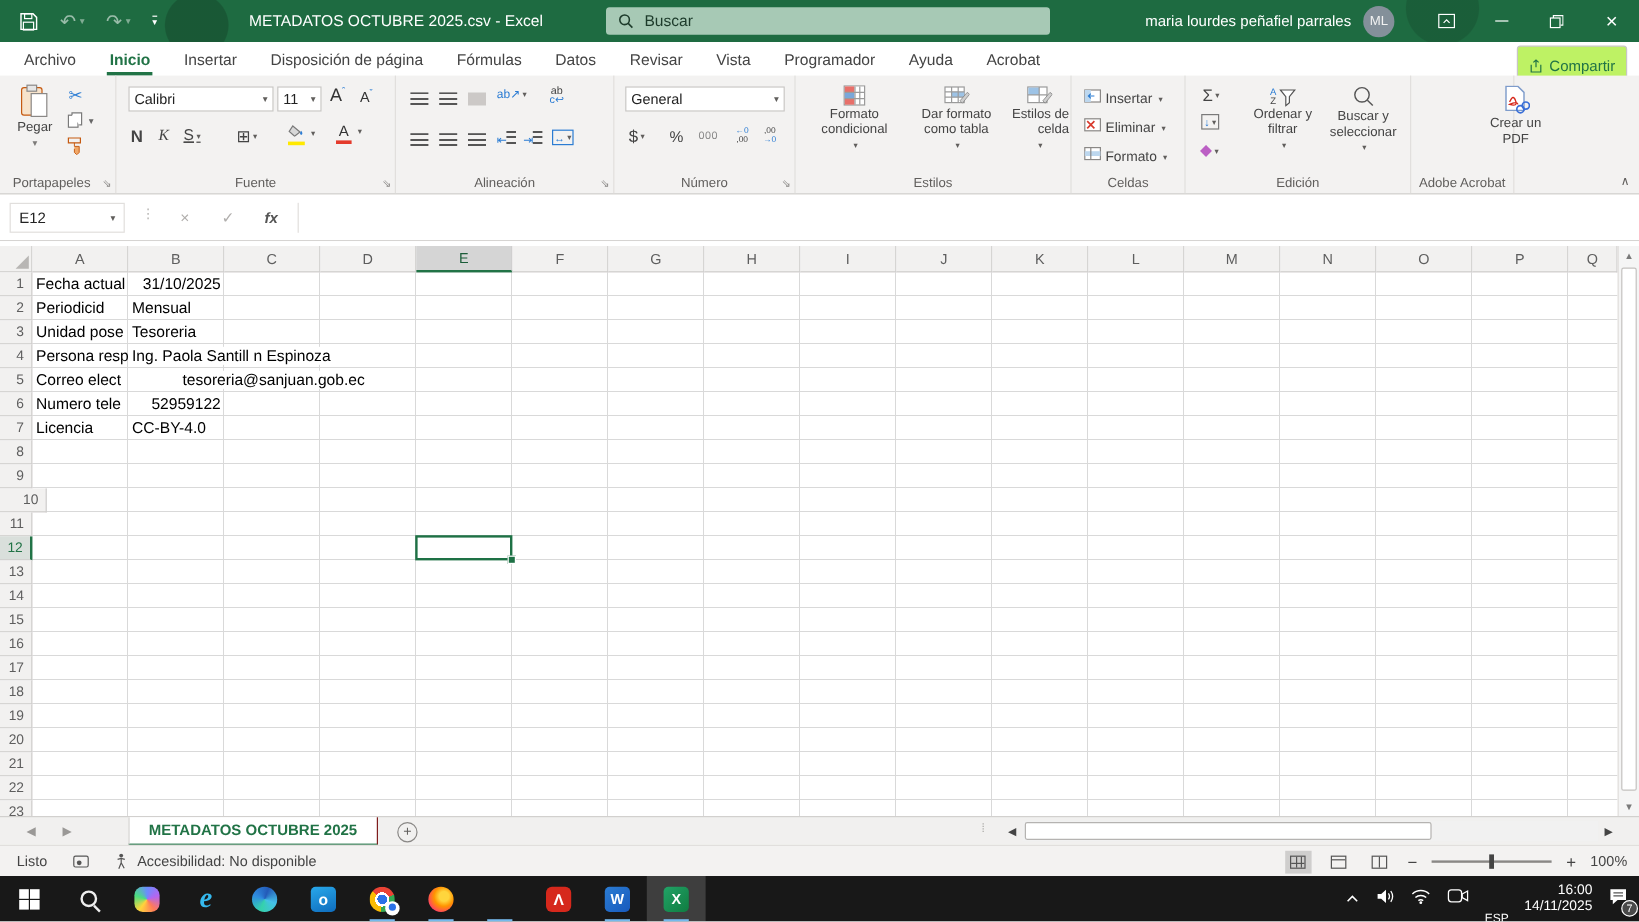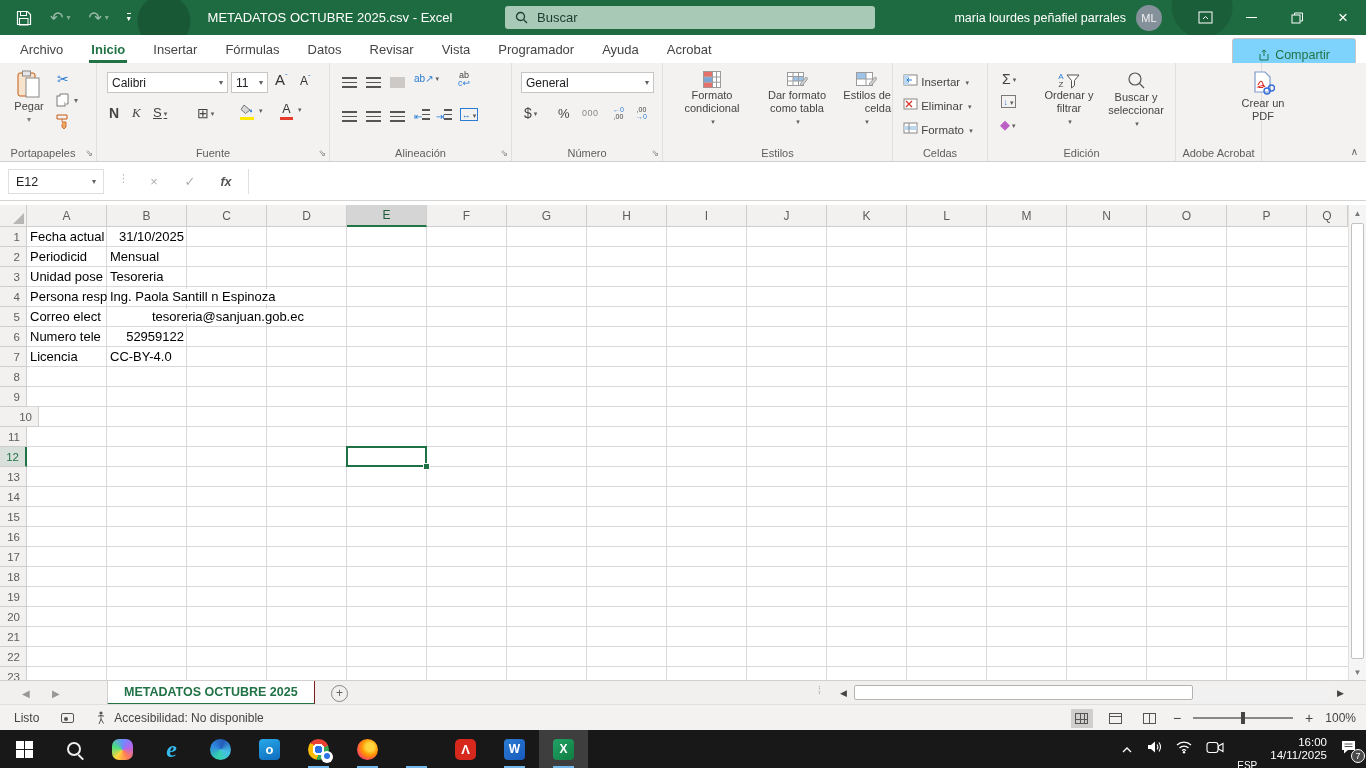--- a/index.html
+++ b/index.html
@@ -26,22 +26,22 @@
     align-items:center; justify-content:center; margin-right:20px; }
   .winbtn { width:46px; height:35px; display:flex; align-items:center; justify-content:center; color:#fff; }
   .winbtn.close { font-size:17px; }
 
   
   .tabrow { position:absolute; left:0; top:35px; width:1366px; height:28px; background:#fff; }
   #tabs { display:flex; height:28px; padding-left:6px; }
   .tab { padding:0 14px; display:flex; align-items:center; font-size:13px; color:#444; white-space:nowrap; position:relative; }
   .tab.active { color:#217346; font-weight:bold; }
   .tab.active::after { content:""; position:absolute; left:12px; right:12px; bottom:0; height:3px; background:#217346; }
-  .share-btn { position:absolute; right:10px; top:3px; height:34px; border:1px solid #c8c6c4; border-radius:3px; background:#7dd3fc;
-    display:flex; align-items:center; gap:5px; padding:0 25px; color:#217346; font-size:12.5px; }
+  .share-btn { position:absolute; right:10px; top:3px; height:34px; border:1px solid #c8c6c4; border-radius:3px; background:#bef264;
+    display:flex; align-items:center; gap:5px; padding:0 9px; color:#217346; font-size:12.5px; }
 
   
   .ribbon { position:absolute; left:0; top:63px; width:1366px; height:99px; background:#F3F2F1; border-bottom:1px solid #d2d0ce; font-size:11px; color:#444; }
   .group { position:absolute; top:0; height:98px; border-right:1px solid #e1dfdd; }
   .glabel { position:absolute; bottom:2px; left:0; width:100%; text-align:center; font-size:11px; color:#605e5c; }
   .launcher { position:absolute; right:3px; bottom:3px; font-size:9px; color:#8a8886; }
   .dd::after { content:"▾"; font-size:7px; color:#605e5c; margin-left:2px; vertical-align:middle; }
   .mini { font-size:11.5px; color:#444; }
   .combo { background:#fff; border:1px solid #c8c6c4; height:21px; display:flex; align-items:center; justify-content:space-between;
     padding:0 4px; font-size:12px; color:#222; }
@@ -191,20 +191,21 @@
       </span>
       <span class="winbtn close">×</span>
     </div>
   </div>
 
   <div class="tabrow">
     <div id="tabs">
         <div class="tab">Archivo</div>
         <div class="tab active">Inicio</div>
         <div class="tab">Insertar</div>
+        <div class="tab">Disposición de página</div>
         <div class="tab">Fórmulas</div>
         <div class="tab">Datos</div>
         <div class="tab">Revisar</div>
         <div class="tab">Vista</div>
         <div class="tab">Programador</div>
         <div class="tab">Ayuda</div>
         <div class="tab">Acrobat</div>
       </div>
     <div class="share-btn">
       <svg width="12" height="12" viewBox="0 0 12 12">

